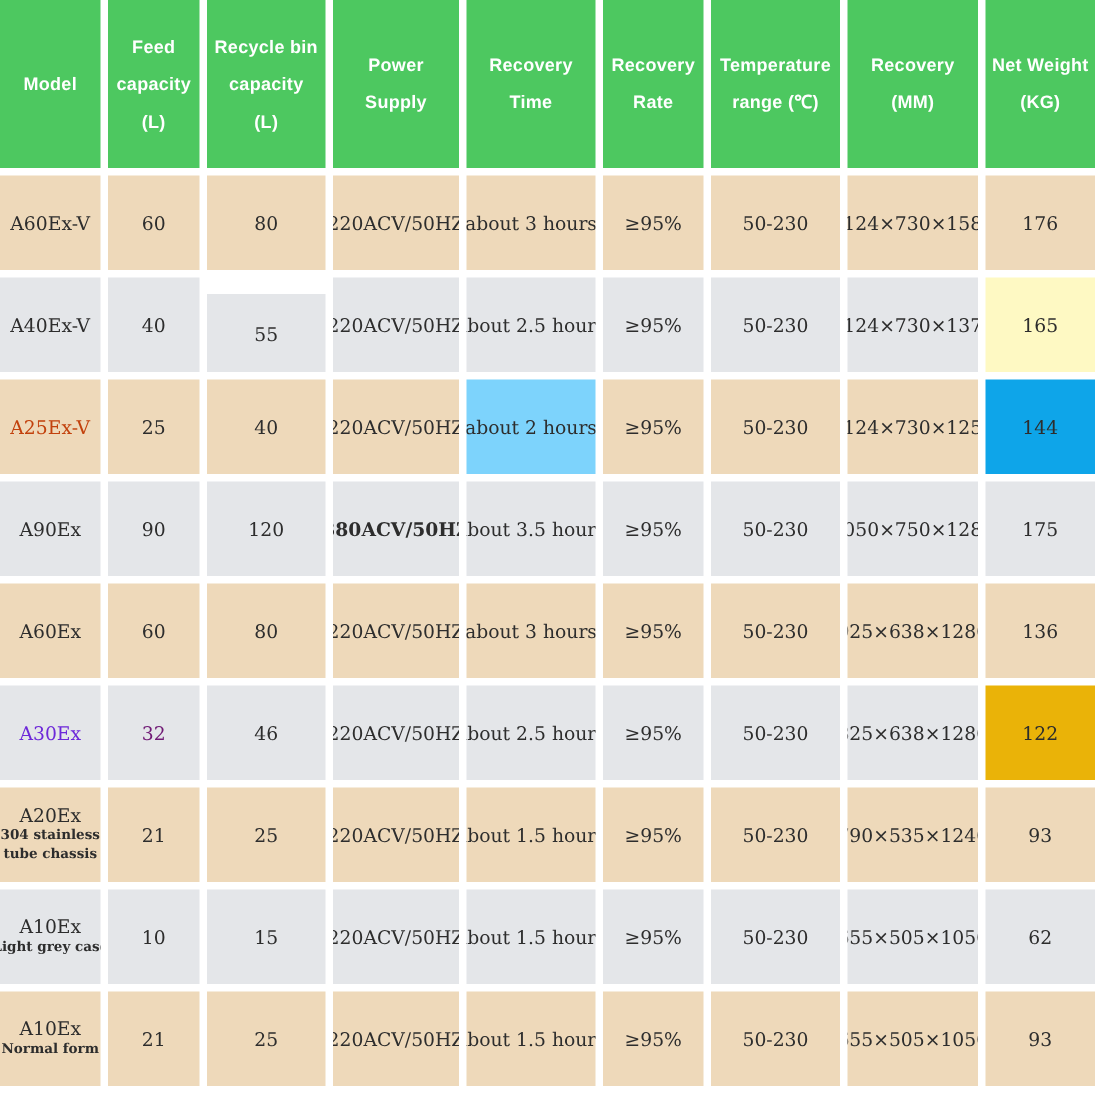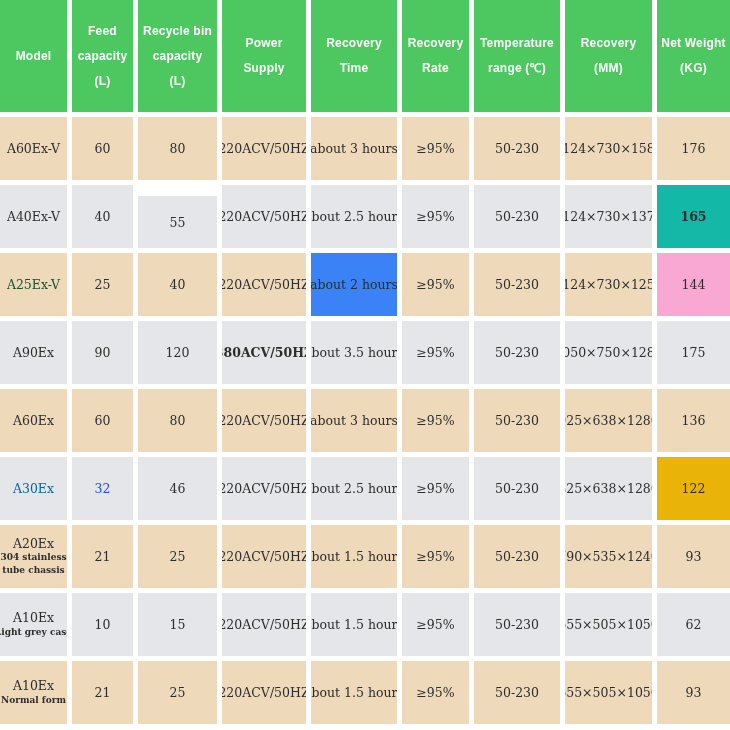--- a/index.html
+++ b/index.html
@@ -132,34 +132,34 @@
           <span class="model-name">A40Ex-V</span>
         </div>
       </div>
       <div class="cell body-cell" style="background: rgb(228, 230, 233); color: rgb(45, 45, 45);">40</div>
       <div class="cell body-cell" style="background: rgb(228, 230, 233); color: rgb(45, 45, 45); margin-top: 11px;">55</div>
       <div class="cell body-cell" style="background: rgb(228, 230, 233); color: rgb(45, 45, 45);">220ACV/50HZ</div>
       <div class="cell body-cell" style="background: rgb(228, 230, 233); color: rgb(45, 45, 45);">about 2.5 hours</div>
       <div class="cell body-cell" style="background: rgb(228, 230, 233); color: rgb(45, 45, 45);">≥95%</div>
       <div class="cell body-cell" style="background: rgb(228, 230, 233); color: rgb(45, 45, 45);">50-230</div>
       <div class="cell body-cell" style="background: rgb(228, 230, 233); color: rgb(45, 45, 45);">1124×730×1378</div>
-      <div class="cell body-cell" style="background: #14b8a6; color: rgb(45, 45, 45); font-weight: bold;">165</div>
-      <div class="cell body-cell model-cell" style="background: rgb(238, 217, 186); color: #14532d;">
+      <div class="cell body-cell" style="background: #fef9c3; color: rgb(45, 45, 45);">165</div>
+      <div class="cell body-cell model-cell" style="background: rgb(238, 217, 186); color: #c2410c;">
         <div>
           <span class="model-name">A25Ex-V</span>
         </div>
       </div>
       <div class="cell body-cell" style="background: rgb(238, 217, 186); color: rgb(45, 45, 45);">25</div>
       <div class="cell body-cell" style="background: rgb(238, 217, 186); color: rgb(45, 45, 45);">40</div>
       <div class="cell body-cell" style="background: rgb(238, 217, 186); color: rgb(45, 45, 45);">220ACV/50HZ</div>
-      <div class="cell body-cell" style="background: #3b82f6; color: rgb(45, 45, 45);">about 2 hours</div>
+      <div class="cell body-cell" style="background: #7dd3fc; color: rgb(45, 45, 45);">about 2 hours</div>
       <div class="cell body-cell" style="background: rgb(238, 217, 186); color: rgb(45, 45, 45);">≥95%</div>
       <div class="cell body-cell" style="background: rgb(238, 217, 186); color: rgb(45, 45, 45);">50-230</div>
       <div class="cell body-cell" style="background: rgb(238, 217, 186); color: rgb(45, 45, 45);">1124×730×1256</div>
-      <div class="cell body-cell" style="background: #f9a8d4; color: rgb(45, 45, 45); text-align: right;">144</div>
+      <div class="cell body-cell" style="background: #0ea5e9; color: rgb(45, 45, 45); text-align: right;">144</div>
       <div class="cell body-cell model-cell" style="background: rgb(228, 230, 233); color: rgb(45, 45, 45);">
         <div>
           <span class="model-name">A90Ex</span>
         </div>
       </div>
       <div class="cell body-cell" style="background: rgb(228, 230, 233); color: rgb(45, 45, 45);">90</div>
       <div class="cell body-cell" style="background: rgb(228, 230, 233); color: rgb(45, 45, 45);">120</div>
       <div class="cell body-cell" style="background: rgb(228, 230, 233); color: rgb(45, 45, 45); font-weight: bold;">380ACV/50HZ</div>
       <div class="cell body-cell" style="background: rgb(228, 230, 233); color: rgb(45, 45, 45);">about 3.5 hours</div>
       <div class="cell body-cell" style="background: rgb(228, 230, 233); color: rgb(45, 45, 45);">≥95%</div>
@@ -172,26 +172,26 @@
         </div>
       </div>
       <div class="cell body-cell" style="background: rgb(238, 217, 186); color: rgb(45, 45, 45);">60</div>
       <div class="cell body-cell" style="background: rgb(238, 217, 186); color: rgb(45, 45, 45);">80</div>
       <div class="cell body-cell" style="background: rgb(238, 217, 186); color: rgb(45, 45, 45);">220ACV/50HZ</div>
       <div class="cell body-cell" style="background: rgb(238, 217, 186); color: rgb(45, 45, 45);">about 3 hours</div>
       <div class="cell body-cell" style="background: rgb(238, 217, 186); color: rgb(45, 45, 45);">≥95%</div>
       <div class="cell body-cell" style="background: rgb(238, 217, 186); color: rgb(45, 45, 45);">50-230</div>
       <div class="cell body-cell" style="background: rgb(238, 217, 186); color: rgb(45, 45, 45);">925×638×1280</div>
       <div class="cell body-cell" style="background: rgb(238, 217, 186); color: rgb(45, 45, 45);">136</div>
-      <div class="cell body-cell model-cell" style="background: rgb(228, 230, 233); color: #0369a1;">
+      <div class="cell body-cell model-cell" style="background: rgb(228, 230, 233); color: #6d28d9;">
         <div>
           <span class="model-name">A30Ex</span>
         </div>
       </div>
-      <div class="cell body-cell" style="background: rgb(228, 230, 233); color: #1d4ed8;">32</div>
+      <div class="cell body-cell" style="background: rgb(228, 230, 233); color: #701a75;">32</div>
       <div class="cell body-cell" style="background: rgb(228, 230, 233); color: rgb(45, 45, 45);">46</div>
       <div class="cell body-cell" style="background: rgb(228, 230, 233); color: rgb(45, 45, 45);">220ACV/50HZ</div>
       <div class="cell body-cell" style="background: rgb(228, 230, 233); color: rgb(45, 45, 45);">about 2.5 hours</div>
       <div class="cell body-cell" style="background: rgb(228, 230, 233); color: rgb(45, 45, 45);">≥95%</div>
       <div class="cell body-cell" style="background: rgb(228, 230, 233); color: rgb(45, 45, 45);">50-230</div>
       <div class="cell body-cell" style="background: rgb(228, 230, 233); color: rgb(45, 45, 45);">825×638×1280</div>
       <div class="cell body-cell" style="background: #eab308; color: rgb(45, 45, 45);">122</div>
       <div class="cell body-cell model-cell" style="background: rgb(238, 217, 186); color: rgb(45, 45, 45);">
         <div>
           <span class="model-name">A20Ex</span>

